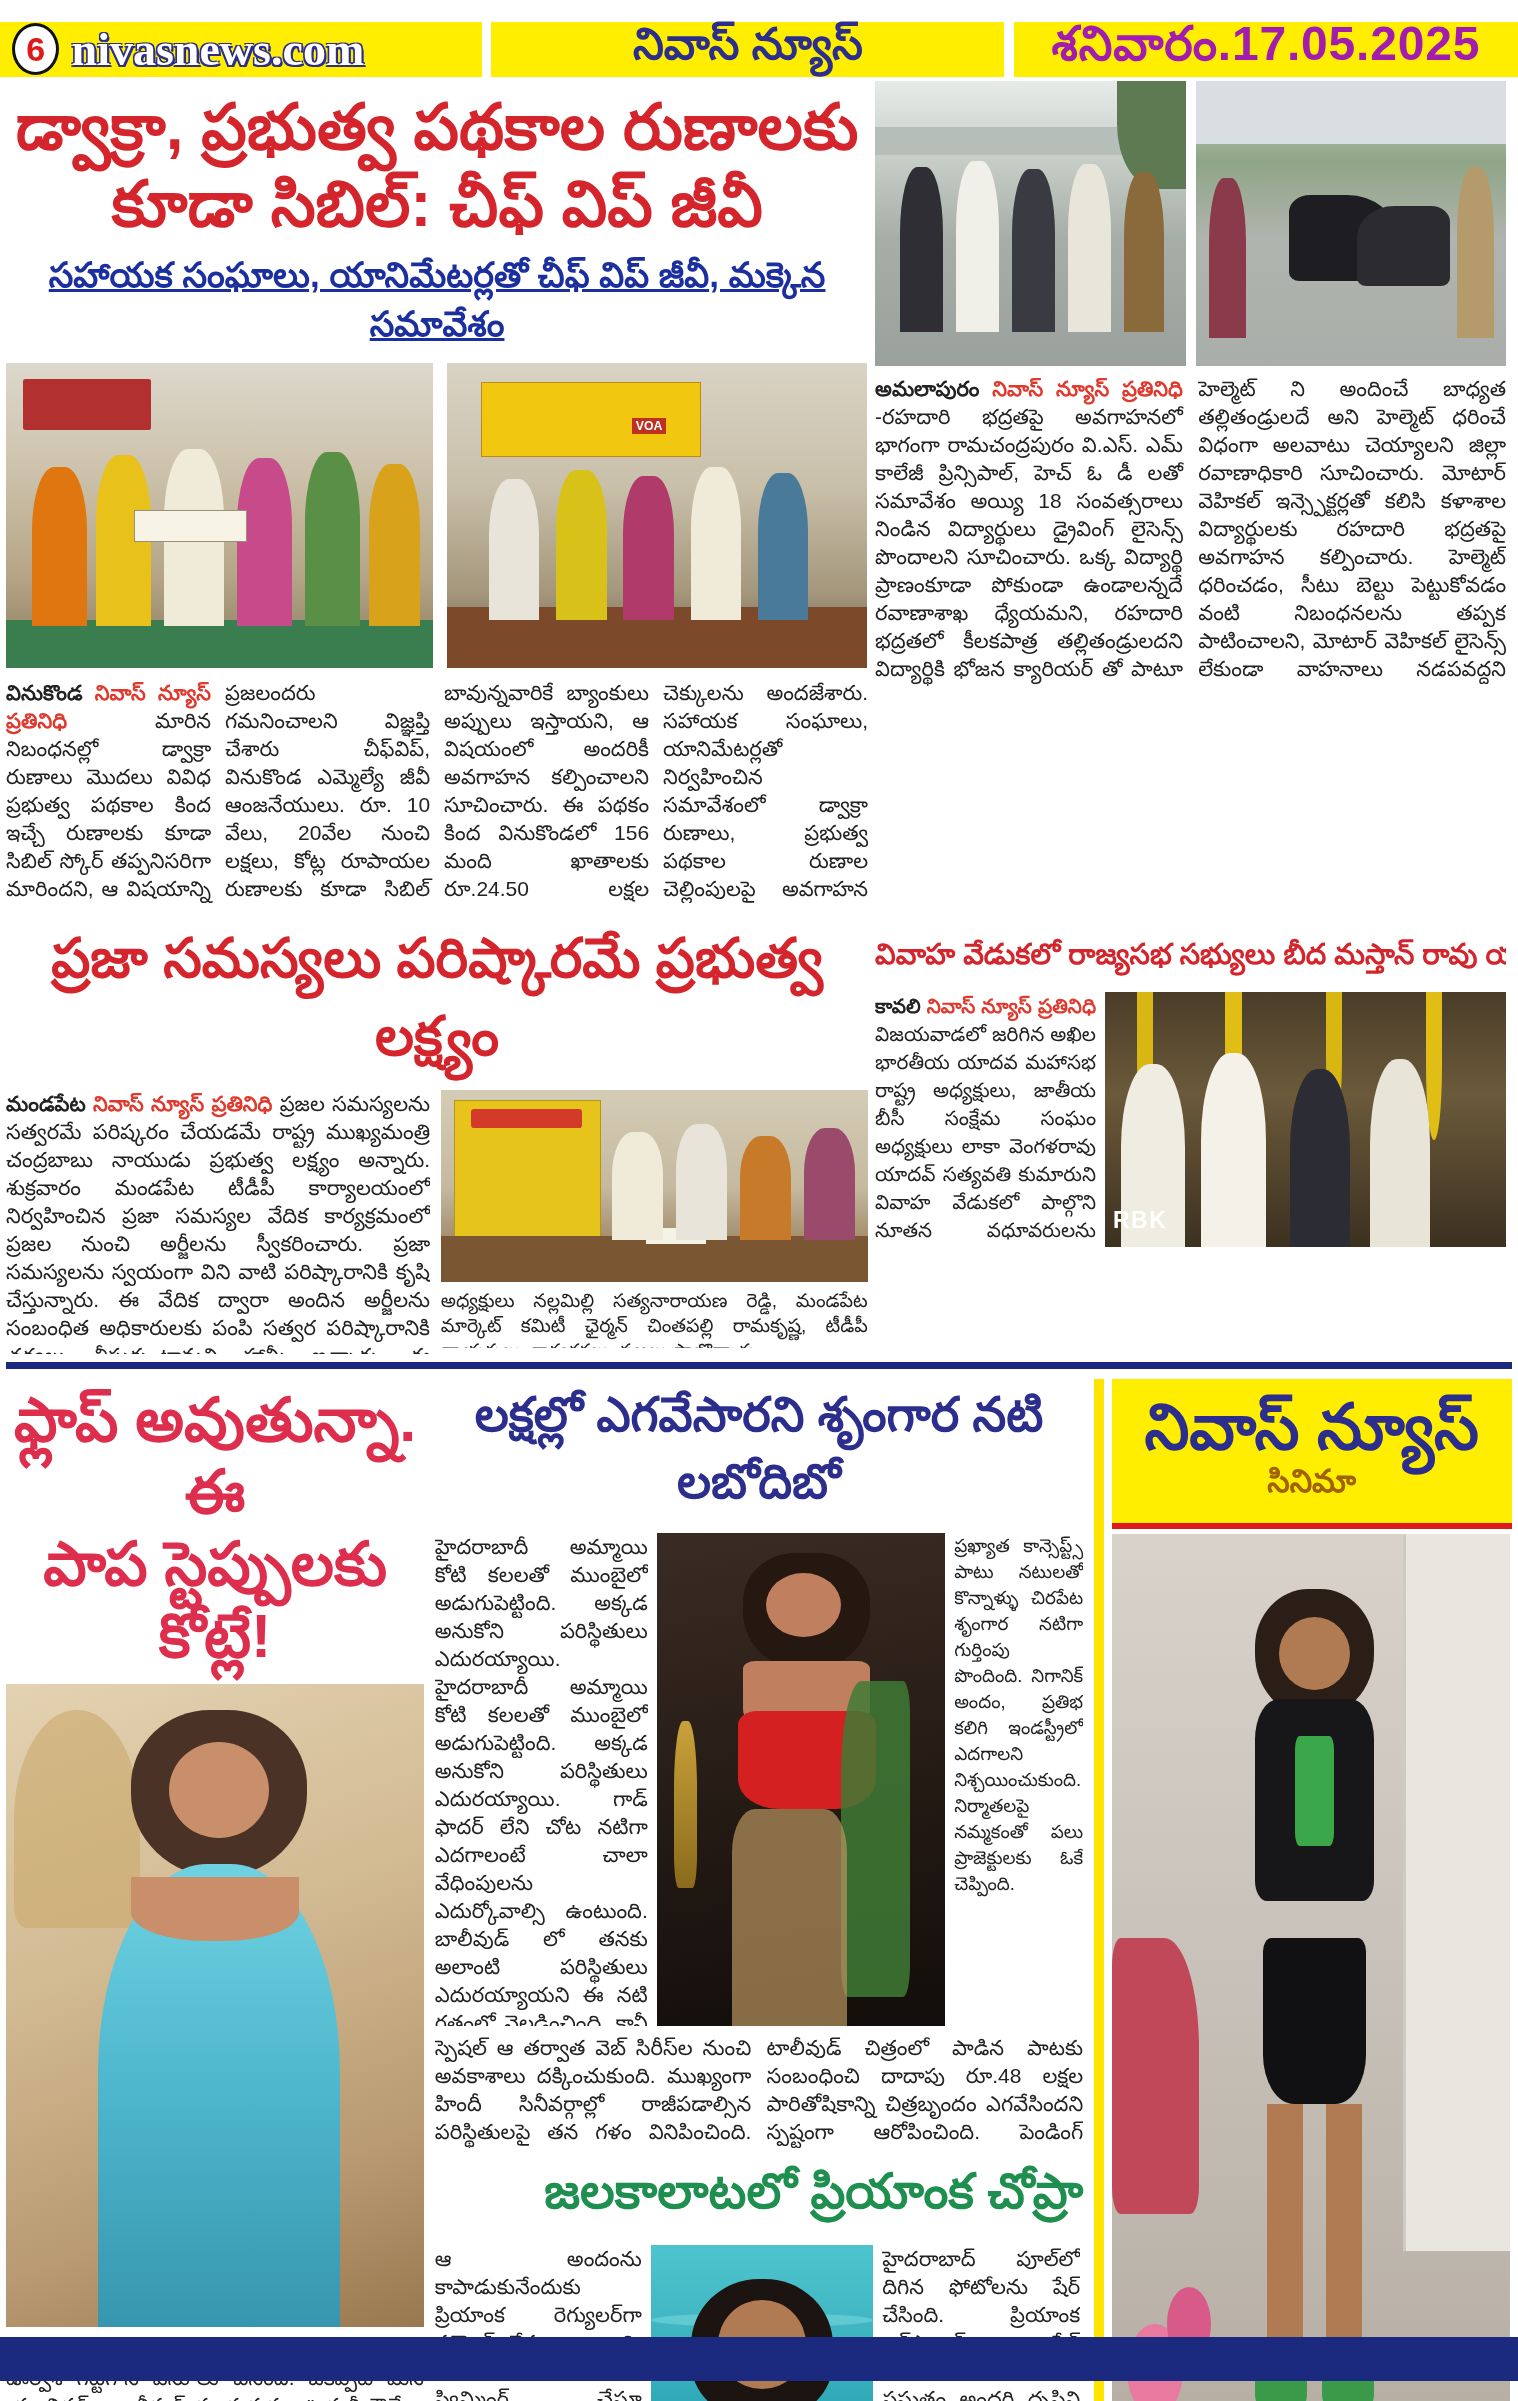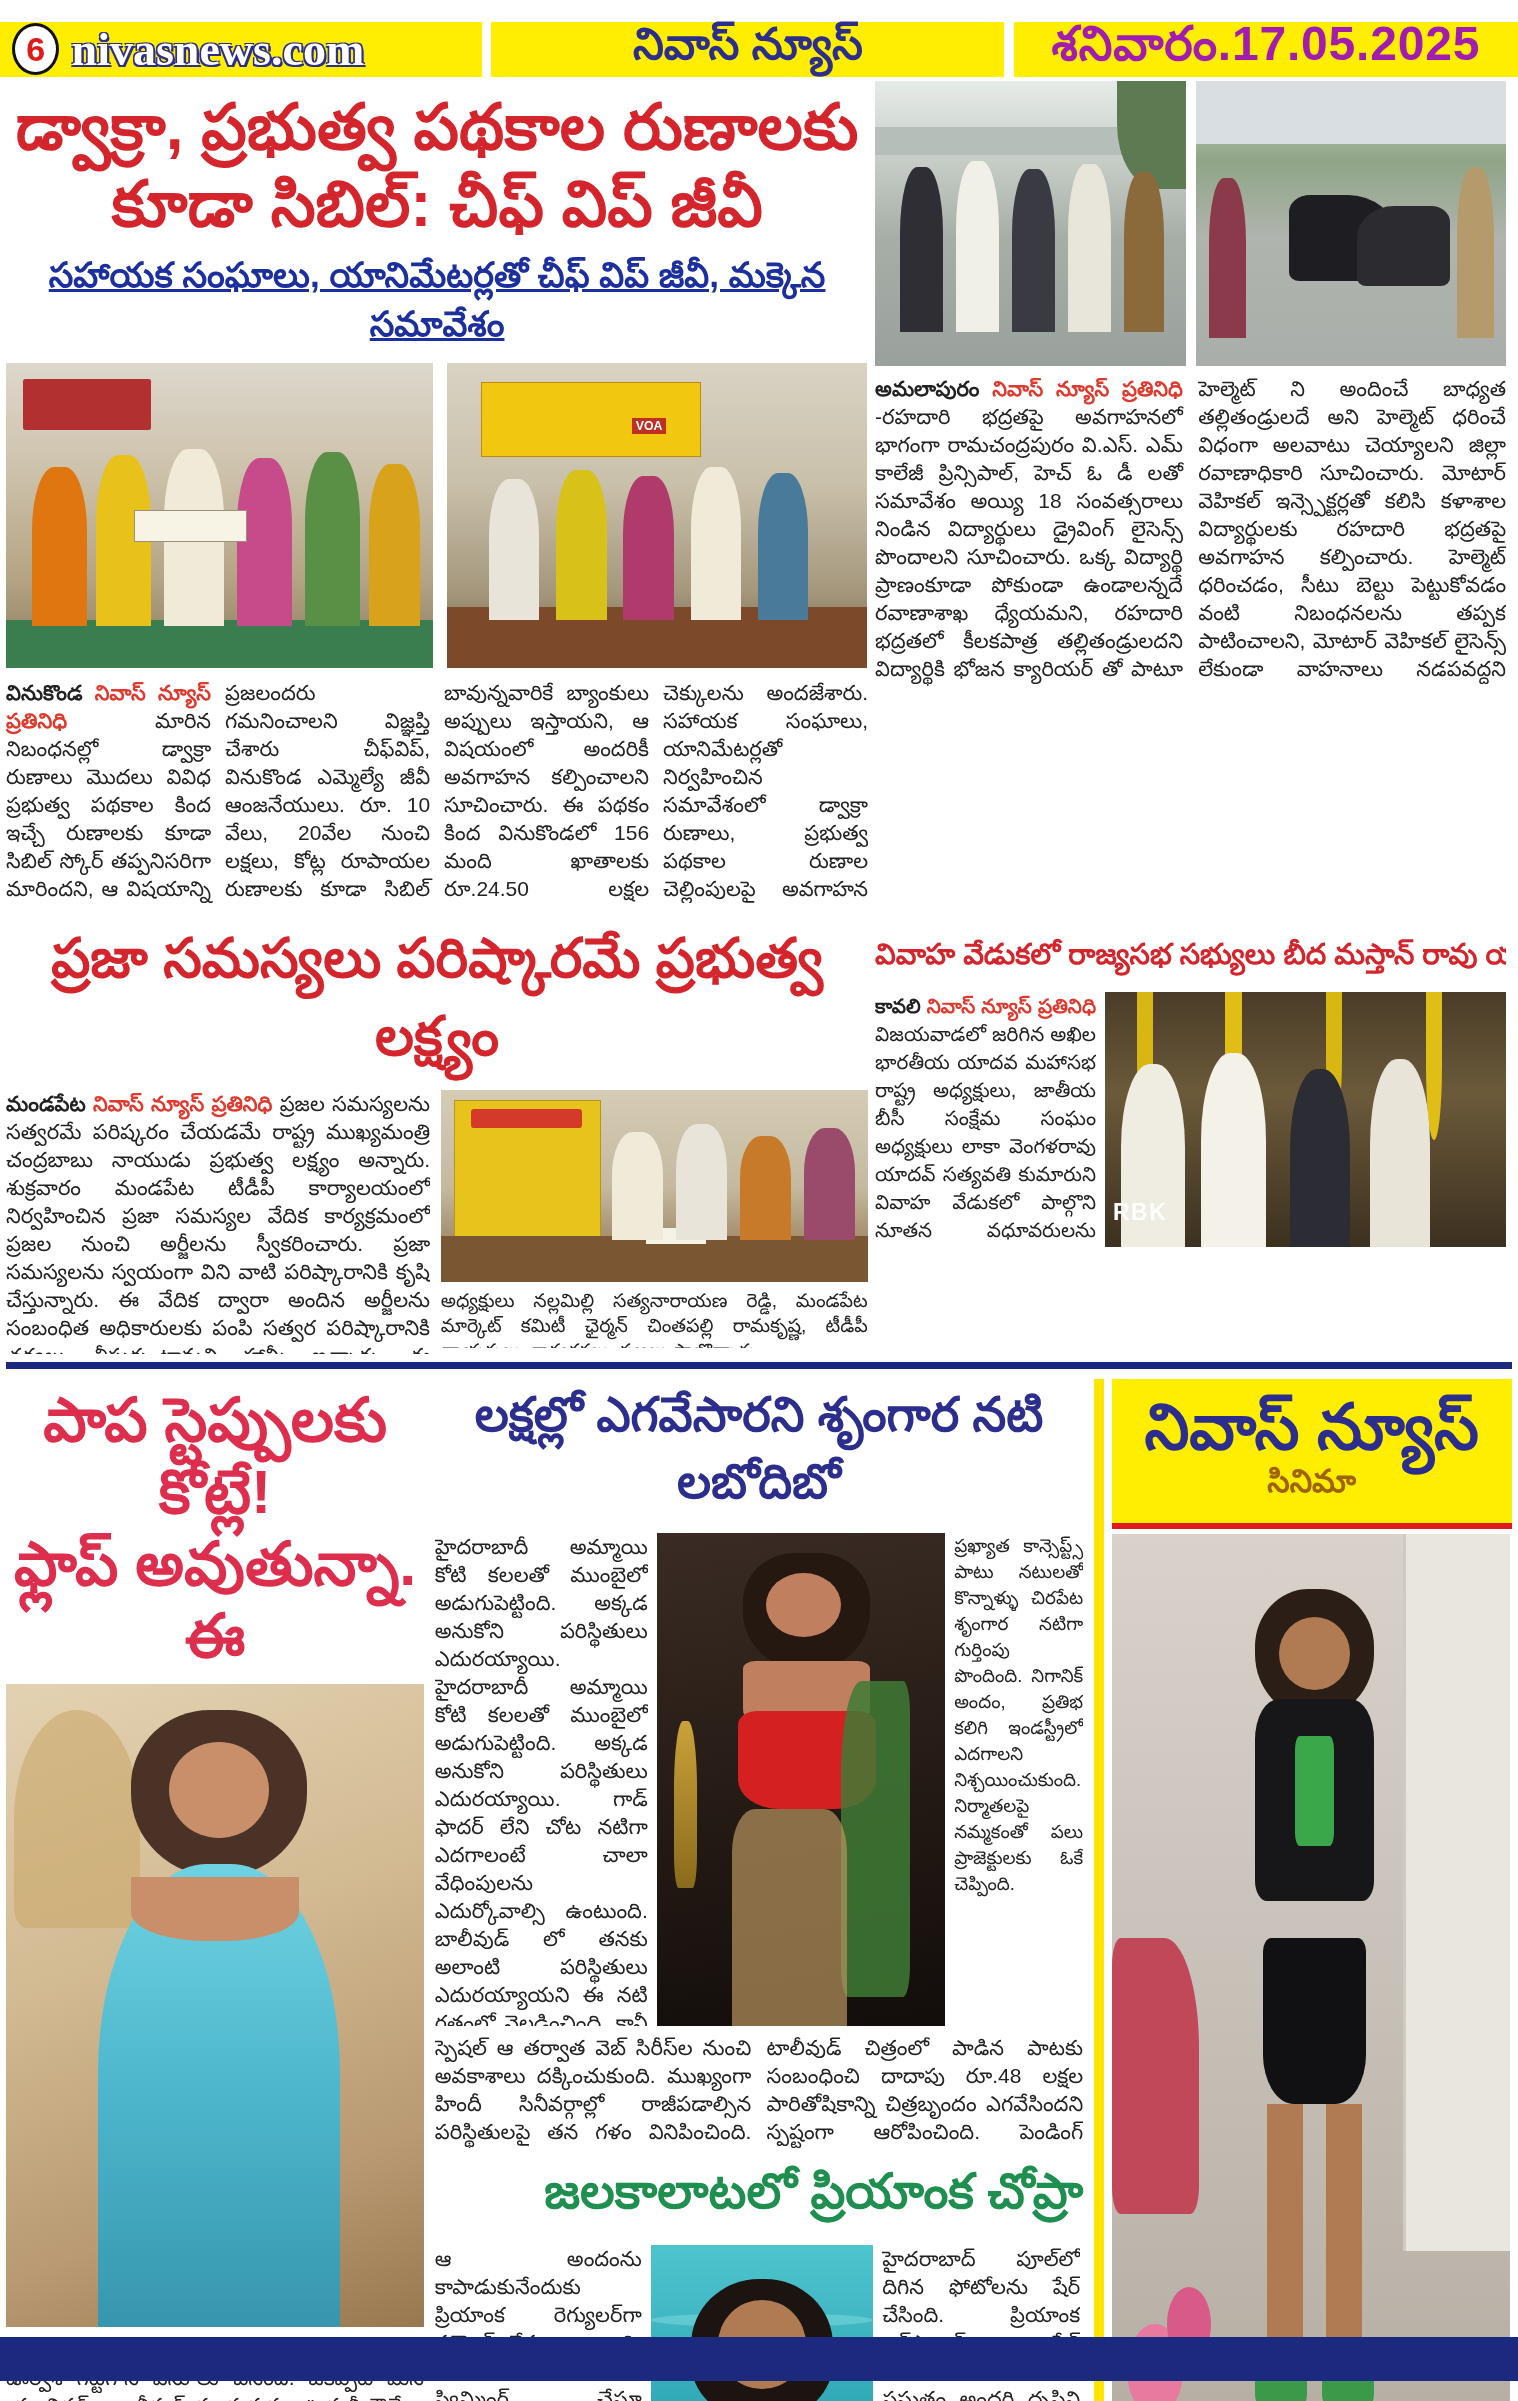--- a/index.html
+++ b/index.html
@@ -51,21 +51,21 @@
   .b-col1{width:427px;}
   .b-col2{width:649px;}
   .b-col3{width:409px;border-left:10.7px solid #ffe400;padding-left:7.7px;}
   .a5-h{font-size:61px;line-height:1.18;margin:6.1px 0 10.7px 0;}
   .a6-h{font-size:48px;margin:7.7px 0 12.3px 0;}
   .a7-h{font-size:49px;margin:15.3px 0 12.3px 0;text-align:right;}
   .cinema-logo{background:#ffee00;height:144px;display:flex;flex-direction:column;align-items:center;justify-content:center;
         border-bottom:6.1px solid #e01a1a;}
   .cinema-logo .l1{font-size:64px;font-weight:bold;color:#2b2e8c;line-height:1;}
   .cinema-logo .l2{font-size:32px;font-weight:bold;color:#a16207;margin-top:4px;}
-  .wm{position:absolute;left:7.7px;bottom:21px;color:#ffffff;font-weight:bold;font-size:23px;letter-spacing:1.5px;}
+  .wm{position:absolute;left:7.7px;bottom:13px;color:#ffffff;font-weight:bold;font-size:23px;letter-spacing:1.5px;}
   .banner-tag{position:absolute;color:#ffffff;background:#c03020;font-weight:bold;font-size:12.3px;padding:0.8px 3.8px;}
 </style>
 </head>
 <body>
 
 <div class="page">
 
   <div class="masthead-bar">
     <div class="mast-seg seg-left">
       <div class="page-num-oval">
@@ -197,22 +197,22 @@
         </div>
       </div>
     </div>
 
     <div class="divider-blue"></div>
 
     <div class="row" style="margin-top:10.7px;gap:10.7px">
 
       <div class="b-col1">
         <div class="h-crimson a5-h">
+          <div>ఫ్లాప్ అవుతున్నా. ఈ</div>
           <div>పాప స్టెప్పులకు కోట్లే!</div>
-          <div>ఫ్లాప్ అవుతున్నా. ఈ</div>
         </div>
         <div class="photo" style="width:418px;height:643px;background:linear-gradient(160deg,#e3d2b2 0%,#d2ba92 40%,#b99a72 75%,#97784f 100%)">
           <i class="sh" style="left:2%;top:4%;width:30%;height:34%;background:#caa86a;border-radius:50% 50% 10% 10%;opacity:.6"></i>
           <i class="sh" style="left:30%;top:4%;width:42%;height:26%;background:#4a3326;border-radius:45% 45% 50% 50%"></i>
           <i class="sh" style="left:39%;top:9%;width:24%;height:15%;background:#c98e6a;border-radius:50%"></i>
           <i class="sh" style="left:22%;top:28%;width:58%;height:72%;background:linear-gradient(180deg,#6fd2e2 0%,#4db6cc 50%,#3796ae 100%);border-radius:45% 45% 0 0"></i>
           <i class="sh" style="left:30%;top:30%;width:40%;height:10%;background:#c98e6a;border-radius:0 0 45% 45%"></i>
         </div>
         <div class="body-txt" style="margin-top:9.2px;height:335px">2 నుంచి 4 నిమిషాల నిడివి ఉన్న ఈ సాంగ్స్ కోసం ఊర్వశీ గట్టిగానే వసూలు చేసింది. ఒకప్పటి మిస్ యూనివర్స్, బాలీవుడ్ ముద్దుగుమ్మ ఊర్వశీ రౌతేలా చేసిన సినిమాలు తక్కువే అయిన పాపులారిటీ మాత్రం చాలా ఎక్కువగా ఉంది. ఎక్కువగా కమర్షియల్ యాడ్స్, ఫోటోషూట్ లతో ఊర్వశీ దేశ వ్యాప్తంగా విశేషమైన ఫ్యాన్ ఫాలోయింగ్ సొంతం చేసుకుంది. అందుకే ఆమె కేవలం ఐటెం సాంగ్స్ మాత్రమే చేస్తోన్న హీరోయిన్ రేంజ్ లో రెమ్యునరేషన్ తీసుకుంటుంది. ఈ మధ్యకాలంలో టాలీవుడ్ లో కూడా ఊర్వశీ హాట్ ఫేవరేట్ గా మారిపోయింది. 2 నుంచి 4 నిమిషాల నిడివి ఉన్న సాంగ్స్ కోసం కోట్లలో పారితోషికం తీసుకుంటోంది. అయినా కూడా టాలీవుడ్ దర్శక నిర్మాతలు కచ్చితంగా ఆమె ఐటెం సాంగ్స్ కోసం ఆసక్తి చూపిస్తున్నారు. హీరోయిన్స్ ఈ మధ్యకాలంలో ఐటెం సాంగ్స్ కే సిద్ధమైపోతున్నారు.</div>
       </div>

